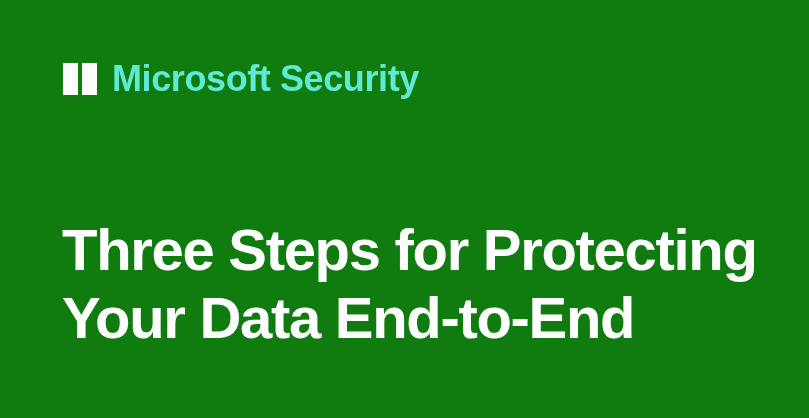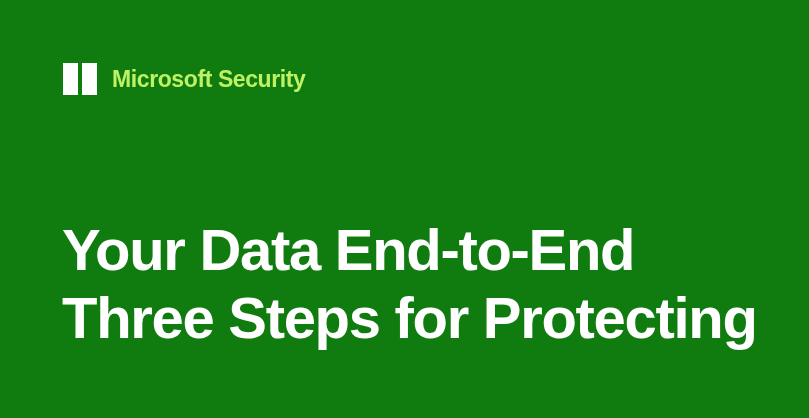--- a/index.html
+++ b/index.html
@@ -42,23 +42,23 @@
     flex: 0 0 auto;
   }
   .brand-mark .bar {
     background: #FFFFFF;
     width: 15px;
     height: 32px;
   }
   .brand-mark .bar-left { margin-right: 4px; }
 
   .brand-name {
-    color: #bef264;
+    color: #5eead4;
     font-family: "Liberation Sans", sans-serif;
-    font-size: 23px;
+    font-size: 36px;
     font-weight: 700;
     letter-spacing: -0.4px;
     line-height: 32px;
     white-space: nowrap;
   }
 
   
   .headline {
     position: absolute;
     left: 62px;
@@ -81,17 +81,17 @@
 
   <div class="brand-lockup">
     <span class="brand-mark">
       <span class="bar bar-left"></span>
       <span class="bar bar-right"></span>
     </span>
     <span class="brand-name">Microsoft Security</span>
   </div>
 
   <div class="headline">
+    <span class="hl-line">Three Steps for Protecting</span>
     <span class="hl-line">Your Data End-to-End</span>
-    <span class="hl-line">Three Steps for Protecting</span>
   </div>
 
 </div>
 
 </body></html>

